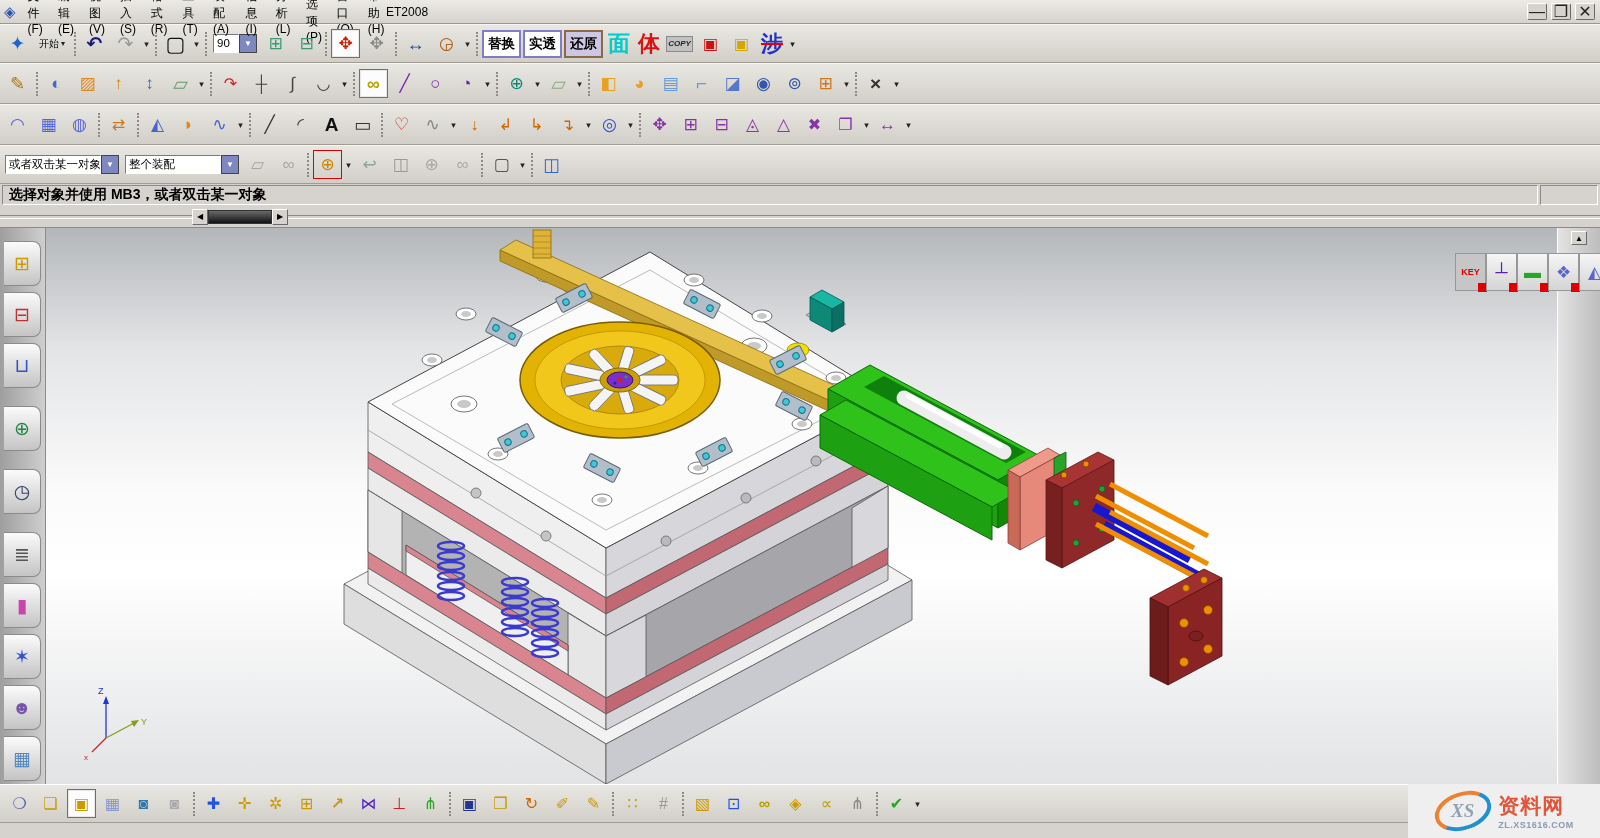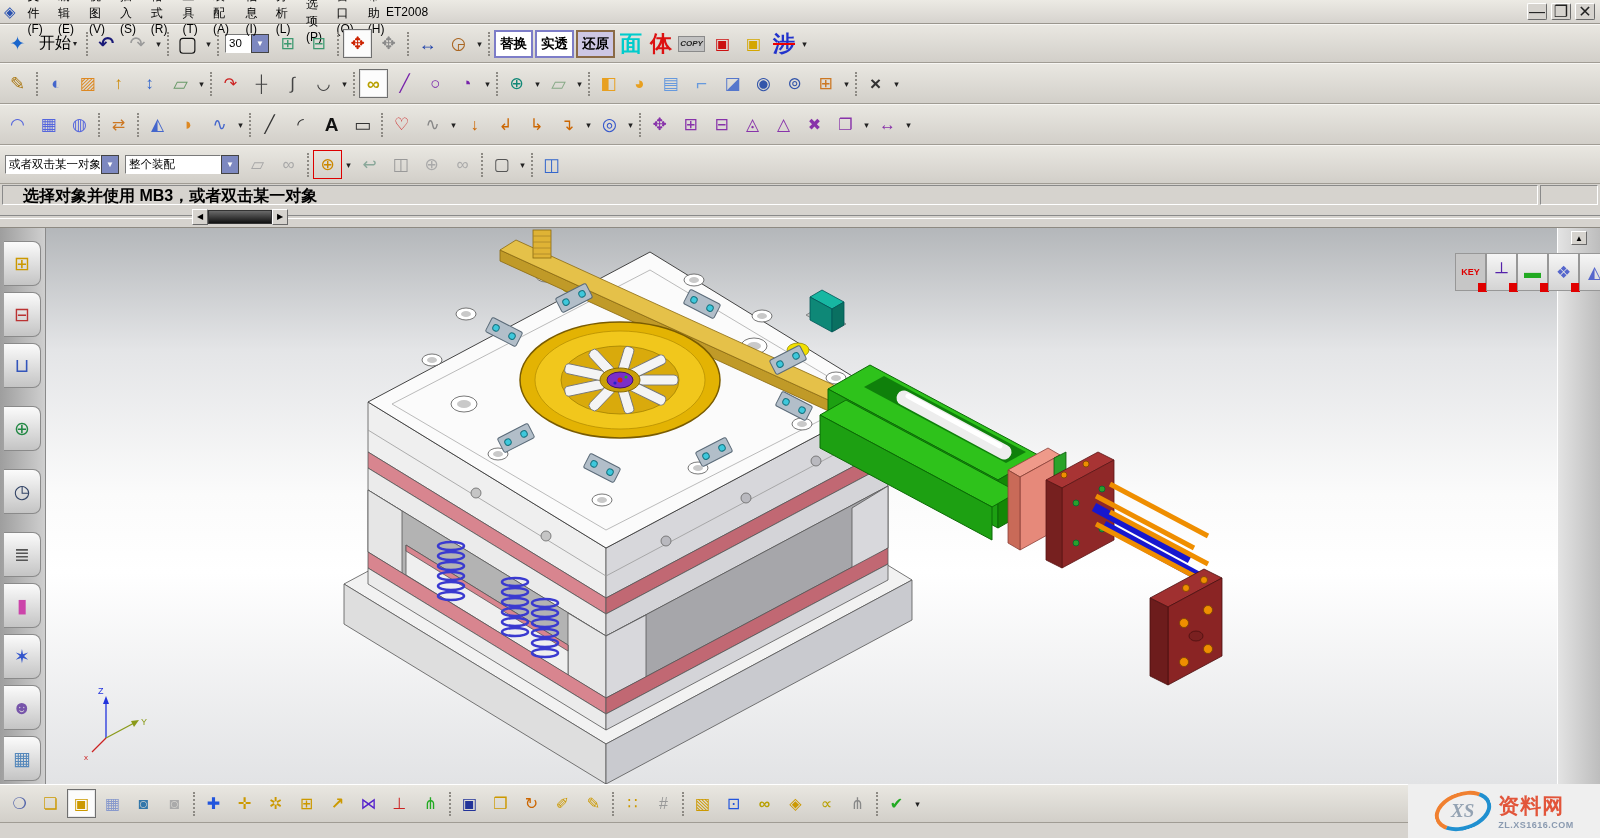--- a/index.html
+++ b/index.html
@@ -14,42 +14,42 @@
   .wctrls .tbtn { width:20px; height:17px; display:flex; align-items:center; justify-content:center; background:#d6d3ce; border:1px solid; border-color:#fff #6a6a6a #6a6a6a #fff; border-radius:2px; }
   .wctrls .g { font-size:9px; color:#222; }
 
   .trow { display:flex; align-items:center; padding:0 2px; background:linear-gradient(#e9e7e1,#d2cfc9); border-bottom:1px solid #a09c94; border-top:1px solid #f7f6f3; }
   .trow1 { height:39px; } .trow2 { height:41px; } .trow3 { height:41px; } .selrow { height:39px; }
 
   .tbtn { display:inline-flex; align-items:center; justify-content:center; width:29px; height:29px; margin:0 1px; border:1px solid transparent; flex:none; position:relative; }
   .tbtn .g { font-size:16px; line-height:1; }
   .tbtn.active { background:#fcfcfc; border:1px solid #6f6f6f; box-shadow:inset 0 0 0 1px #e8e8e8; }
   .txtbtn { width:auto; padding:0 4px; }
-  .txtbtn .lbl { font-size:16px; white-space:nowrap; }
+  .txtbtn .lbl { font-size:10px; white-space:nowrap; }
   .mini { font-size:8px; margin-left:2px; color:#222; }
   .ddarr { font-size:9px; width:11px; color:#222; text-align:center; flex:none; }
   .tsep { width:8px; height:30px; position:relative; flex:none; }
   .tsep::before { content:""; position:absolute; left:3px; top:3px; bottom:3px; border-left:2px dotted #8d8a84; }
   .tgap { height:12px; flex:none; }
 
   .chbtn { border:2px solid #7d7dc8; background:#fff; height:28px; min-width:36px; }
   .chbtn .lbl { font-size:13.5px; font-weight:bold; }
   .chbtn.pressed { background:#cdc7e4; border-color:#8a6a46;justify-content:flex-end; }
   .bigch { min-width:28px; padding:0 2px; border:none; background:none; }
   .bigch .lbl { font-size:22px; font-weight:bold; font-family:"Liberation Serif","DejaVu Serif",serif; }
   .slashed .lbl { text-decoration:line-through; text-decoration-color:#e00; }
   .copyic .g { font-size:8px; font-weight:bold; background:#c2c2c2; border:1px solid #8a8a8a; padding:3px 1px; letter-spacing:0px; }
   .redbox { border:1px solid #d00; }
 
   .combo { display:inline-flex; align-items:center; margin:0 3px; flex:none; }
   .cval { display:inline-block; height:19px; line-height:17px; font-size:11.5px; padding:0 3px; background:#fff; border:1px solid; border-color:#7a7a7a #fff #fff #7a7a7a; overflow:hidden; white-space:nowrap; }
   .carr { width:18px; height:19px; display:inline-flex; align-items:center; justify-content:center; background:#7d88c0; color:#fff; font-size:8px; border:1px solid #444; }
 
   .statusrow { height:22px; display:flex; align-items:stretch; background:#d6d3ce; padding:1px 2px; gap:2px; }
-  .prompt { flex:1; border:1px solid; border-color:#8a8a8a #fff #fff #8a8a8a; display:flex; align-items:flex-start; padding:0 20px; font-weight:bold; font-size:16px; }
+  .prompt { flex:1; border:1px solid; border-color:#8a8a8a #fff #fff #8a8a8a; display:flex; align-items:flex-start; padding:0 6px; font-weight:bold; font-size:14px; }
   .statusbox { width:58px; border:1px solid; border-color:#8a8a8a #fff #fff #8a8a8a; }
 
   .scrollrow { height:22px; background:#d6d3ce; display:flex; align-items:center; border-bottom:1px solid #8e8a82; }
   .hgroove { height:4px; border-top:1px solid #8a8a8a; border-bottom:1px solid #fff; }
   .hg1 { width:192px; } .grow { flex:1; }
   .miniscroll { display:flex; align-items:center; height:16px; }
   .sarr { width:16px; height:16px; display:inline-flex; align-items:center; justify-content:center; font-size:8px; background:#d6d3ce; border:1px solid; border-color:#fff #6a6a6a #6a6a6a #fff; }
   .sthumb { width:64px; height:14px; background:linear-gradient(#6a6a6a,#111); border:1px solid #333; }
 
   
@@ -167,21 +167,21 @@
       <span class="g" style="color: rgb(154, 154, 154); font-size: 19px;">↷</span>
     </span>
     <span class="ddarr">▾</span>
     <div class="tsep"></div>
     <span class="tbtn ">
       <span class="g" style="color: rgb(17, 17, 17); font-size: 21px;">▢</span>
     </span>
     <span class="ddarr">▾</span>
     <div class="tsep"></div>
     <span class="combo">
-      <span class="cval" style="width: 26px;">30</span>
+      <span class="cval" style="width: 26px;">90</span>
       <span class="carr">▼</span>
     </span>
     <span class="tbtn ">
       <span class="g" style="color: rgb(61, 153, 112); font-size: 17px;">⊞</span>
     </span>
     <span class="tbtn ">
       <span class="g" style="color: rgb(61, 153, 112); font-size: 17px;">⊟</span>
     </span>
     <div class="tsep"></div>
     <span class="tbtn  active">

